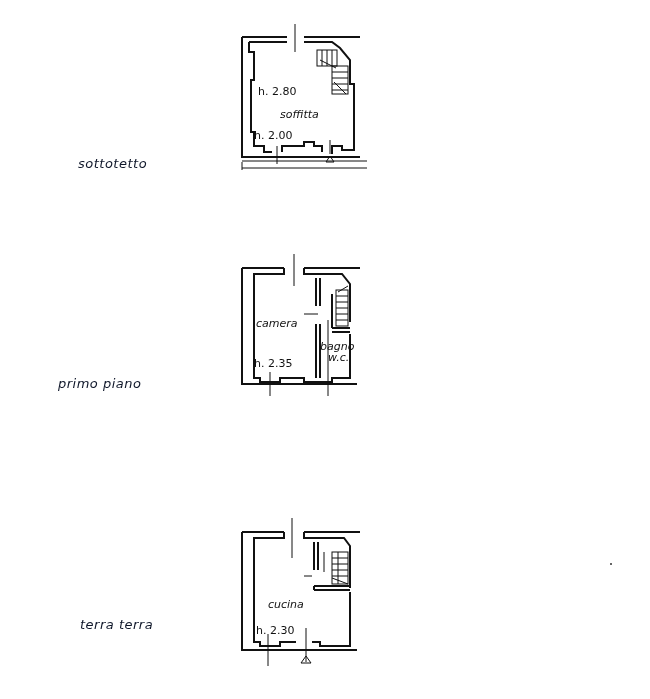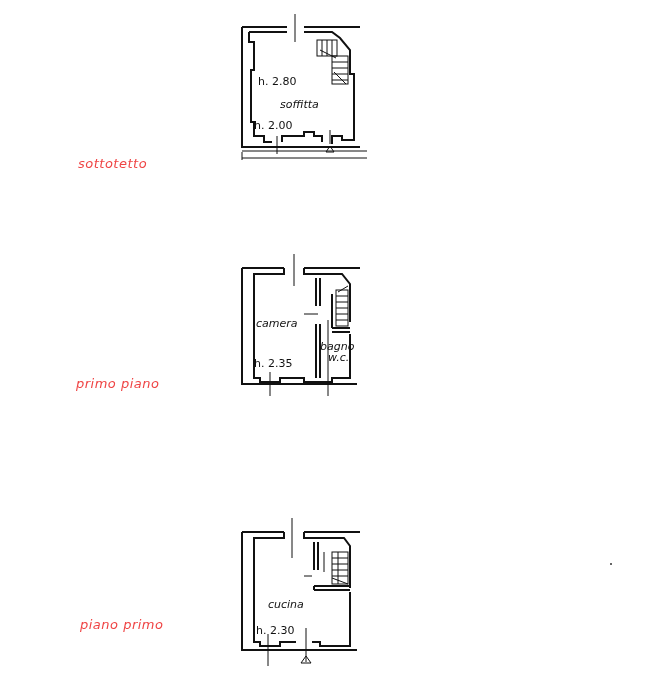--- a/index.html
+++ b/index.html
@@ -1,29 +1,29 @@
 <!DOCTYPE html>
 <html><head>
   <meta charset="utf-8">
   <style>
     html, body { margin: 0; padding: 0; background: #ffffff; }
     body { width: 650px; height: 699px; position: relative; overflow: hidden; font-family: "DejaVu Sans", sans-serif; }
-    .floor-label { position: absolute; font-family: "DejaVu Sans", sans-serif; font-size: 13px; color: #ef4444; font-style: italic; letter-spacing: 0.5px; }
+    .floor-label { position: absolute; font-family: "DejaVu Sans", sans-serif; font-size: 13px; color: #0f172a; font-style: italic; letter-spacing: 0.5px; }
     .plan { position: absolute; }
     .plan svg { display: block; }
     .room-label { font-family: "DejaVu Sans", sans-serif; font-size: 11px; fill: #111; font-style: italic; }
     .h-label { font-family: "DejaVu Sans", sans-serif; font-size: 11px; fill: #111; }
     .dot { position: absolute; width: 2px; height: 2px; background: #666; }
   </style>
 </head>
 <body>
 
 <div class="floor-label" style="left:78px; top:156px;">sottotetto</div>
 
-<div class="plan" style="left:232px; top:12px;">
+<div class="plan" style="left:232px; top:22px;">
   <svg width="140" height="150" viewBox="0 0 140 150">
     <g fill="none" stroke="#111" stroke-width="2">
 
       <path d="M10 15 L55 15 M72 15 L128 15 M10 15 L10 135 L128 135"></path>
 
       <path d="M17 20 L55 20 M72 20 L100 20 L108 26 L118 38 L118 62 L122 62 L122 128 L110 128 L110 124 L100 124 L100 132 M17 20 L17 30 L22 30 L22 58 L19 58 L19 110 L22 110 L22 124 L32 124 L32 130 L40 130 M50 130 L50 124 L72 124 L72 120 L82 120 L82 124 L90 124 L90 130"></path>
     </g>
 
     <g stroke="#111" stroke-width="1">
       <line x1="63" y1="2" x2="63" y2="30"></line>
@@ -48,21 +48,21 @@
       <line x1="102" y1="60" x2="114" y2="72"></line>
     </g>
 
     <path d="M98 134 L94 140 L102 140 Z" fill="none" stroke="#111" stroke-width="1"></path>
     <text x="26" y="73" class="h-label">h. 2.80</text>
     <text x="48" y="96" class="room-label">soffitta</text>
     <text x="22" y="117" class="h-label">h. 2.00</text>
   </svg>
 </div>
 
-<div class="floor-label" style="left:76px; top:376px;">primo piano</div>
+<div class="floor-label" style="left:58px; top:376px;">primo piano</div>
 
 <div class="plan" style="left:232px; top:254px;">
   <svg width="140" height="150" viewBox="0 0 140 150">
     <g fill="none" stroke="#111" stroke-width="2">
       <path d="M10 14 L52 14 M72 14 L128 14 M10 14 L10 130 L125 130"></path>
       <path d="M52 14 L52 20 L22 20 L22 124 L28 124 L28 128 L48 128 L48 124 L72 124 L72 128 L100 128 L100 124 L118 124 L118 80 M72 14 L72 20 L110 20 L118 30 L118 68"></path>
 
       <path d="M84 24 L84 52 M88 24 L88 52 M84 70 L84 124 M88 70 L88 124"></path>
       <path d="M100 74 L118 74 M100 78 L118 78 M100 40 L100 74"></path>
     </g>
@@ -82,21 +82,21 @@
       <line x1="38" y1="118" x2="38" y2="142"></line>
       <line x1="96" y1="66" x2="96" y2="142"></line>
     </g>
     <text x="24" y="73" class="room-label">camera</text>
     <text x="88" y="96" class="room-label">bagno</text>
     <text x="96" y="107" class="room-label">w.c.</text>
     <text x="22" y="113" class="h-label">h. 2.35</text>
   </svg>
 </div>
 
-<div class="floor-label" style="left:80px; top:617px;">piano primo</div>
+<div class="floor-label" style="left:80px; top:617px;">terra terra</div>
 
 <div class="plan" style="left:232px; top:516px;">
   <svg width="140" height="155" viewBox="0 0 140 155">
     <g fill="none" stroke="#111" stroke-width="2">
       <path d="M10 16 L52 16 M72 16 L128 16 M10 16 L10 134 L125 134"></path>
       <path d="M52 16 L52 22 L22 22 L22 126 L28 126 L28 130 L48 130 L48 126 L64 126 M80 126 L88 126 L88 130 L118 130 L118 76 M72 16 L72 22 L112 22 L118 30 L118 72"></path>
       <path d="M82 26 L82 54 M86 26 L86 54"></path>
       <path d="M82 70 L118 70 M82 74 L118 74 M82 70 L82 74"></path>
     </g>
     <g fill="none" stroke="#111" stroke-width="1">

